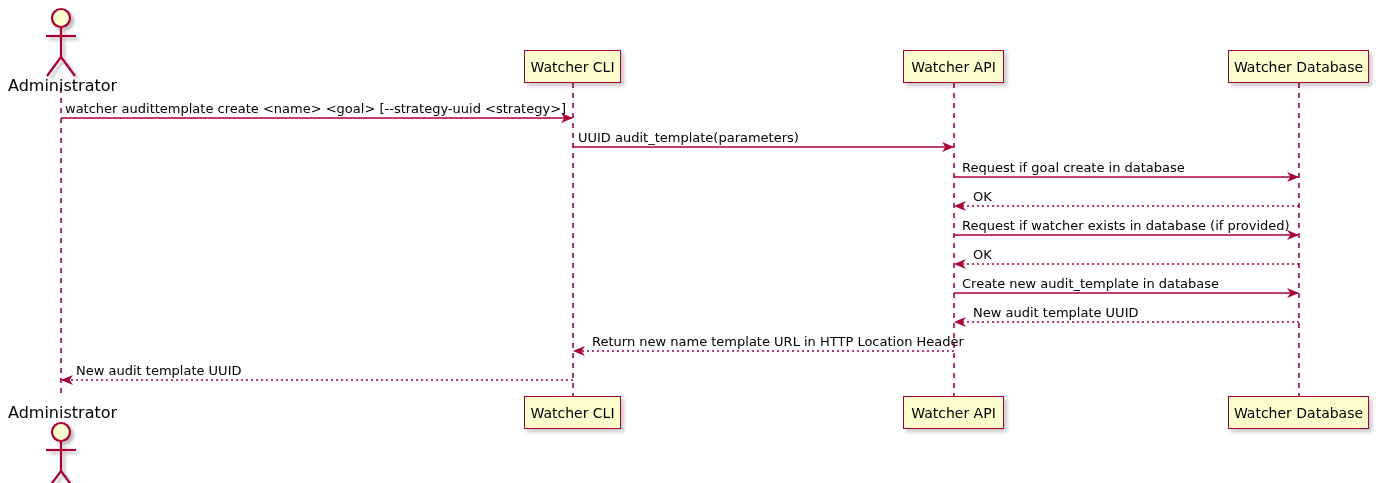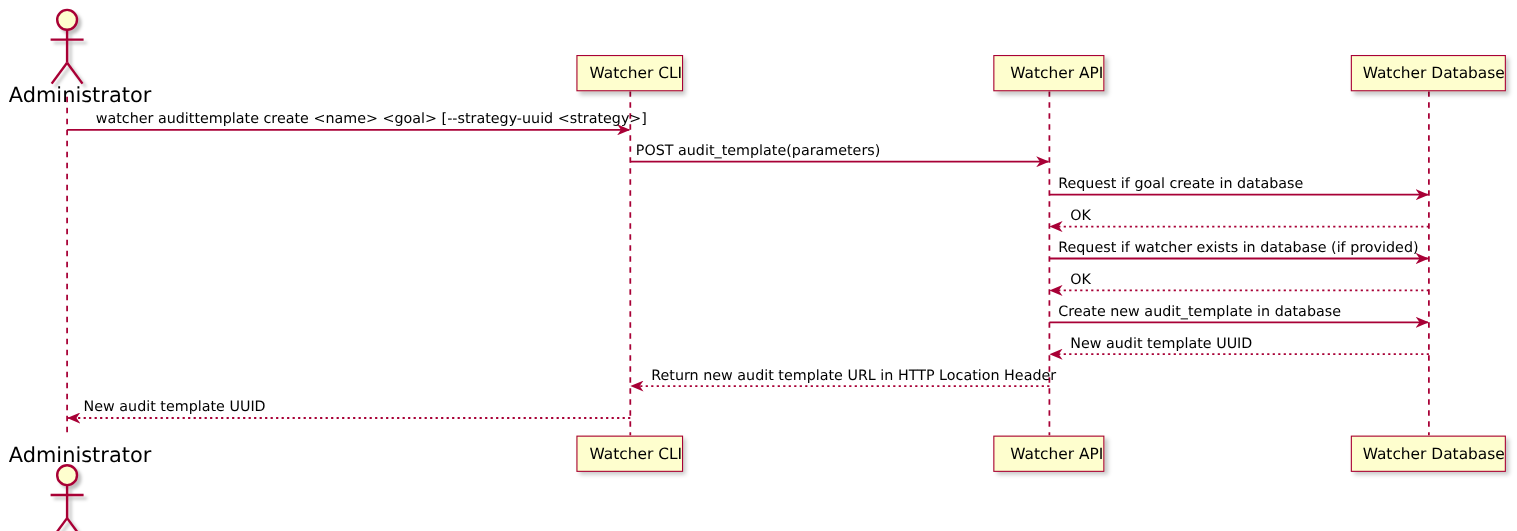--- a/index.html
+++ b/index.html
@@ -26,32 +26,32 @@
     height: 483px;
   }
   .pt-box {
     position: absolute;
     background: #FEFECE;
     border: 1.5px solid #A80036;
     box-shadow: 3px 3px 4px rgba(0,0,0,0.22);
     box-sizing: border-box;
     display: flex;
     align-items: center;
-    justify-content: flex-end;
+    justify-content: center;
     color: #000000;
     font-family: "DejaVu Sans", sans-serif;
     font-size: 14px;
     white-space: nowrap;
     line-height: 1;
   }
   .actor-label {
     position: absolute;
     color: #000000;
     font-family: "DejaVu Sans", sans-serif;
-    font-size: 19px;
+    font-size: 16px;
     white-space: nowrap;
     line-height: 1;
   }
   .msg-label {
     position: absolute;
     color: #000000;
     font-family: "DejaVu Sans", sans-serif;
     font-size: 13px;
     white-space: nowrap;
     line-height: 1;
@@ -127,25 +127,25 @@
         <span>Watcher API</span>
       </div>
       <div class="pt-box" style="left: 1228px; top: 50px; width: 141px; height: 33px;">
         <span>Watcher Database</span>
       </div>
       <div class="pt-box" style="left: 1228px; top: 396px; width: 141px; height: 33px;">
         <span>Watcher Database</span>
       </div>
     </div>
   <div id="labels-layer">
-      <div class="msg-label" style="left: 65px; top: 102px; margin-left: 22px;">watcher audittemplate create &lt;name&gt; &lt;goal&gt; [--strategy-uuid &lt;strategy&gt;]</div>
-      <div class="msg-label" style="left: 578px; top: 131px;">POST audit_template(parameters)</div>
+      <div class="msg-label" style="left: 65px; top: 102px;">watcher audittemplate create &lt;name&gt; &lt;goal&gt; [--strategy-uuid &lt;strategy&gt;]</div>
+      <div class="msg-label" style="left: 578px; top: 131px;">UUID audit_template(parameters)</div>
       <div class="msg-label" style="left: 962px; top: 161px;">Request if goal create in database</div>
       <div class="msg-label" style="left: 973px; top: 190px;">OK</div>
       <div class="msg-label" style="left: 962px; top: 219px;">Request if watcher exists in database (if provided)</div>
       <div class="msg-label" style="left: 973px; top: 248px;">OK</div>
       <div class="msg-label" style="left: 962px; top: 277px; text-align: right;">Create new audit_template in database</div>
       <div class="msg-label" style="left: 973px; top: 306px;">New audit template UUID</div>
-      <div class="msg-label" style="left: 592px; top: 335px;">Return new audit template URL in HTTP Location Header</div>
+      <div class="msg-label" style="left: 592px; top: 335px;">Return new name template URL in HTTP Location Header</div>
       <div class="msg-label" style="left: 76px; top: 364px;">New audit template UUID</div>
     </div>
 
 </div>
 
 </body></html>

